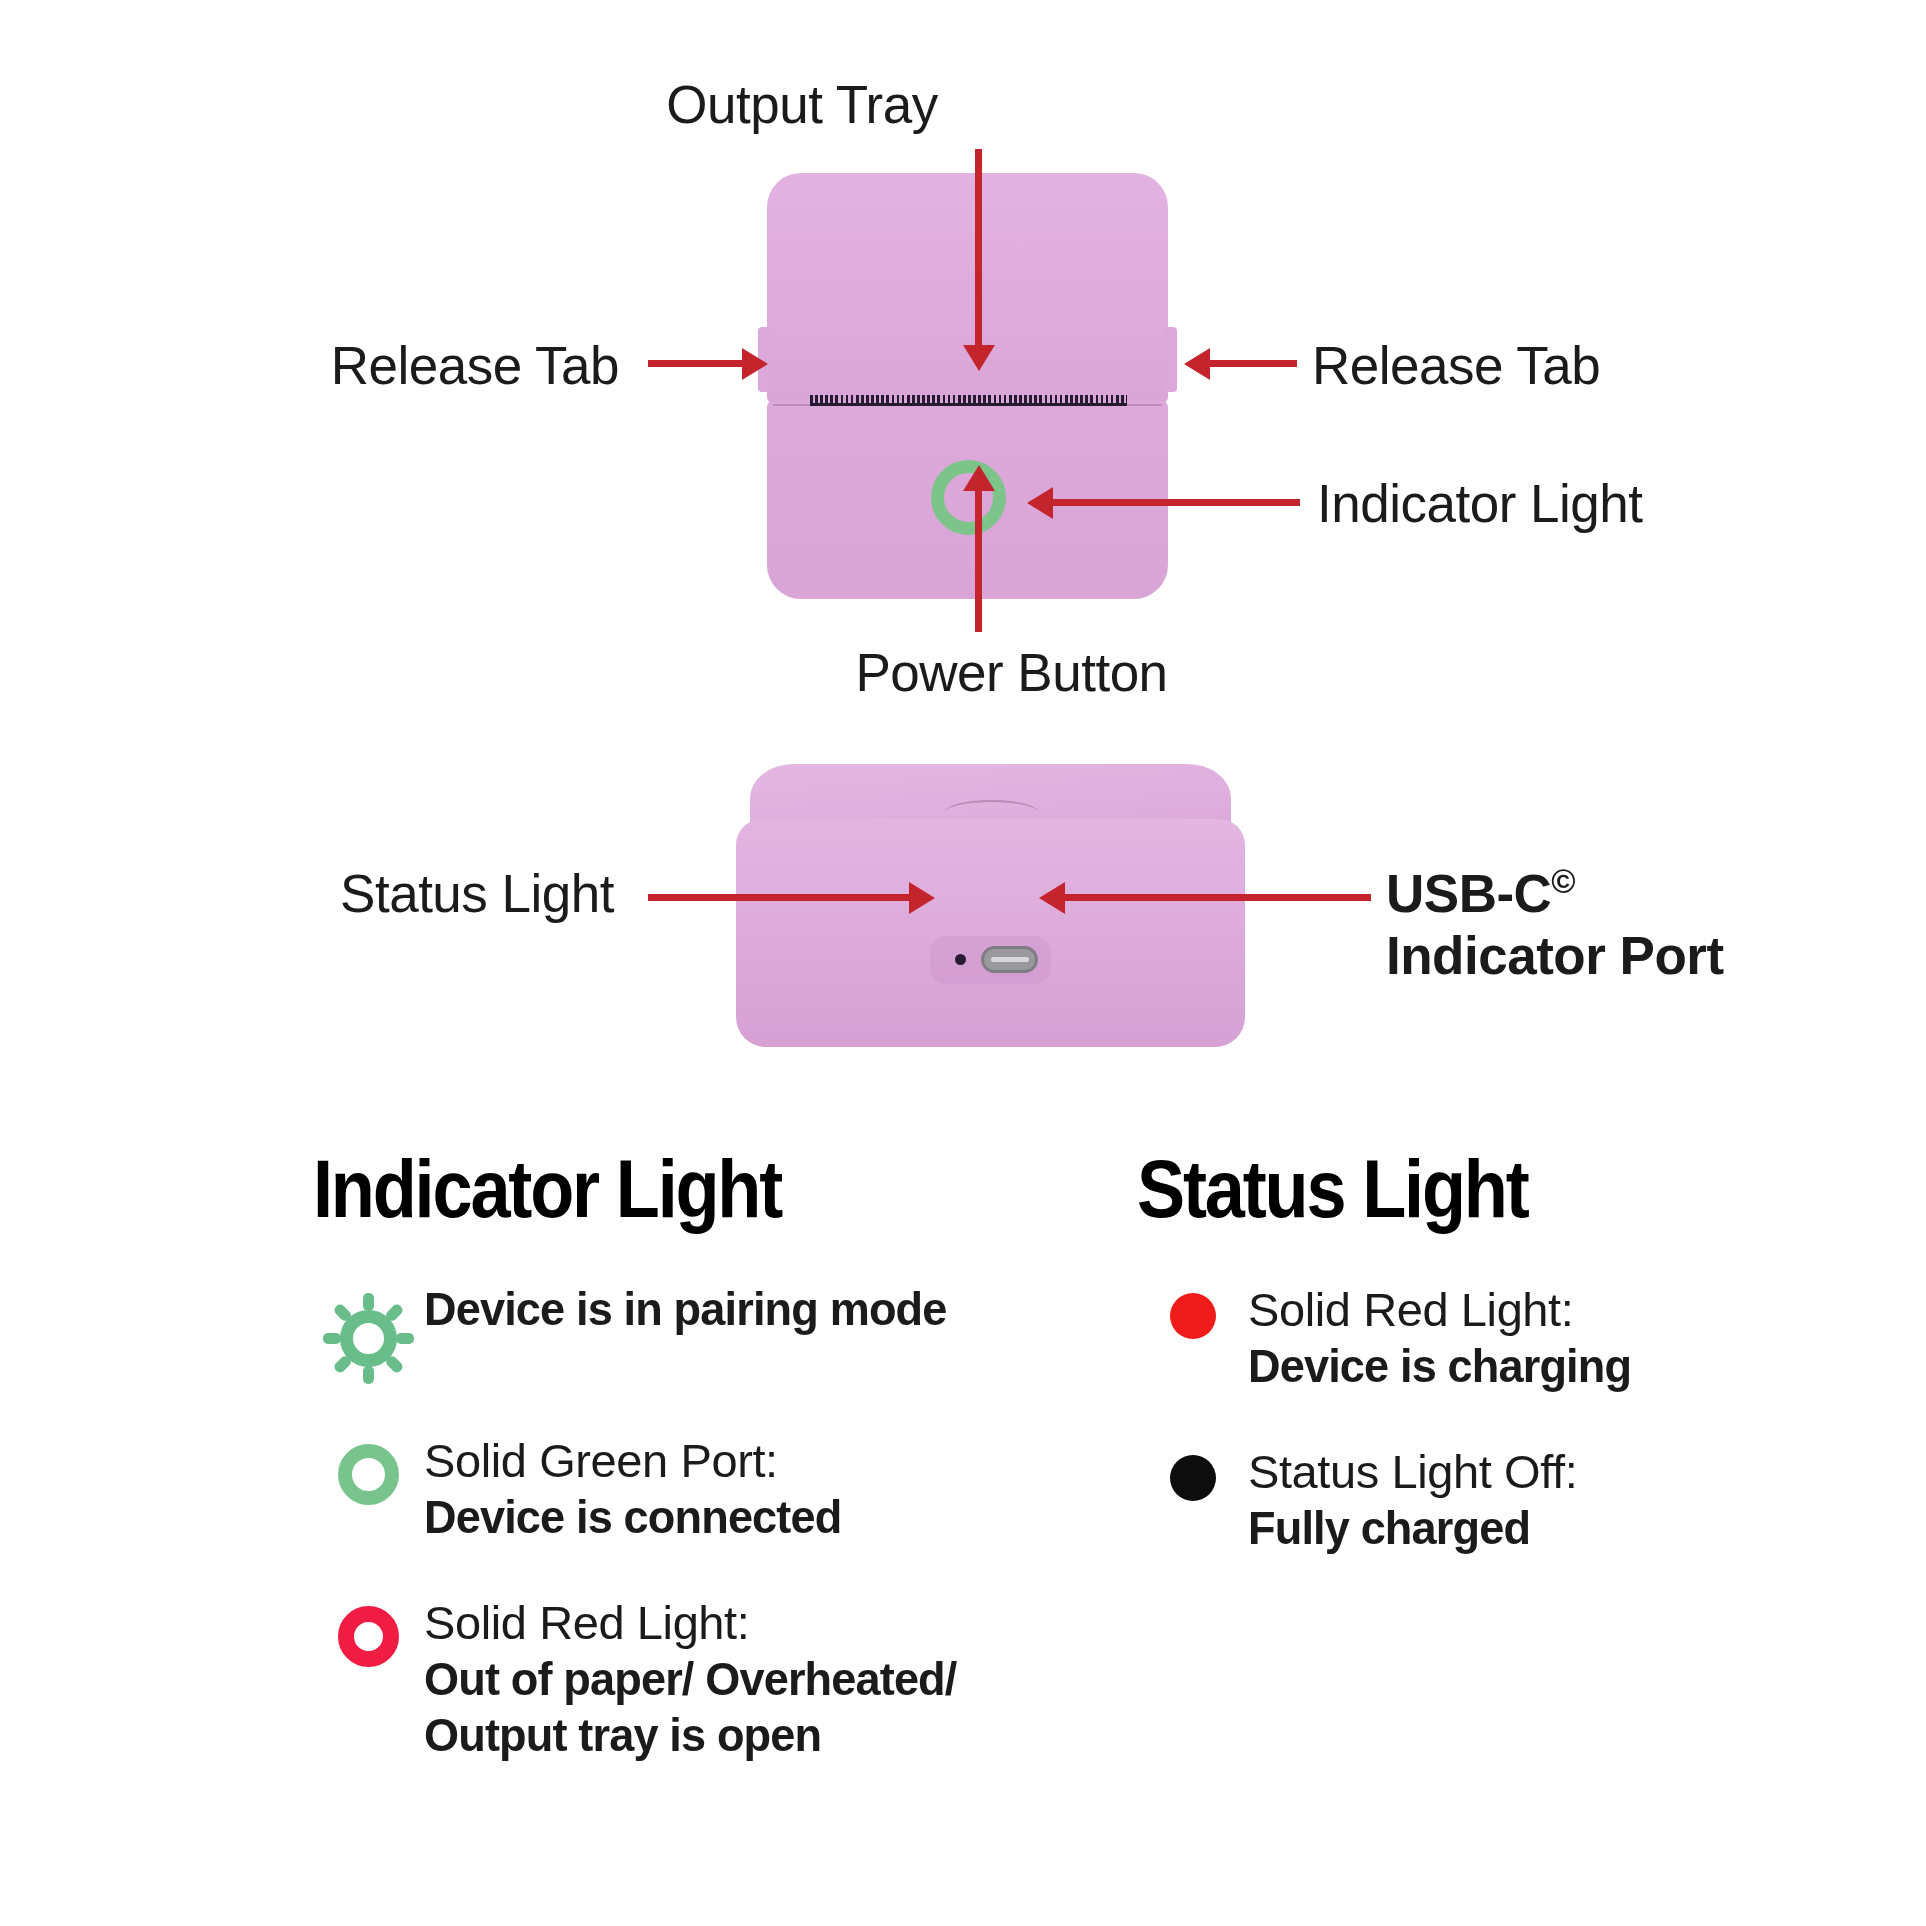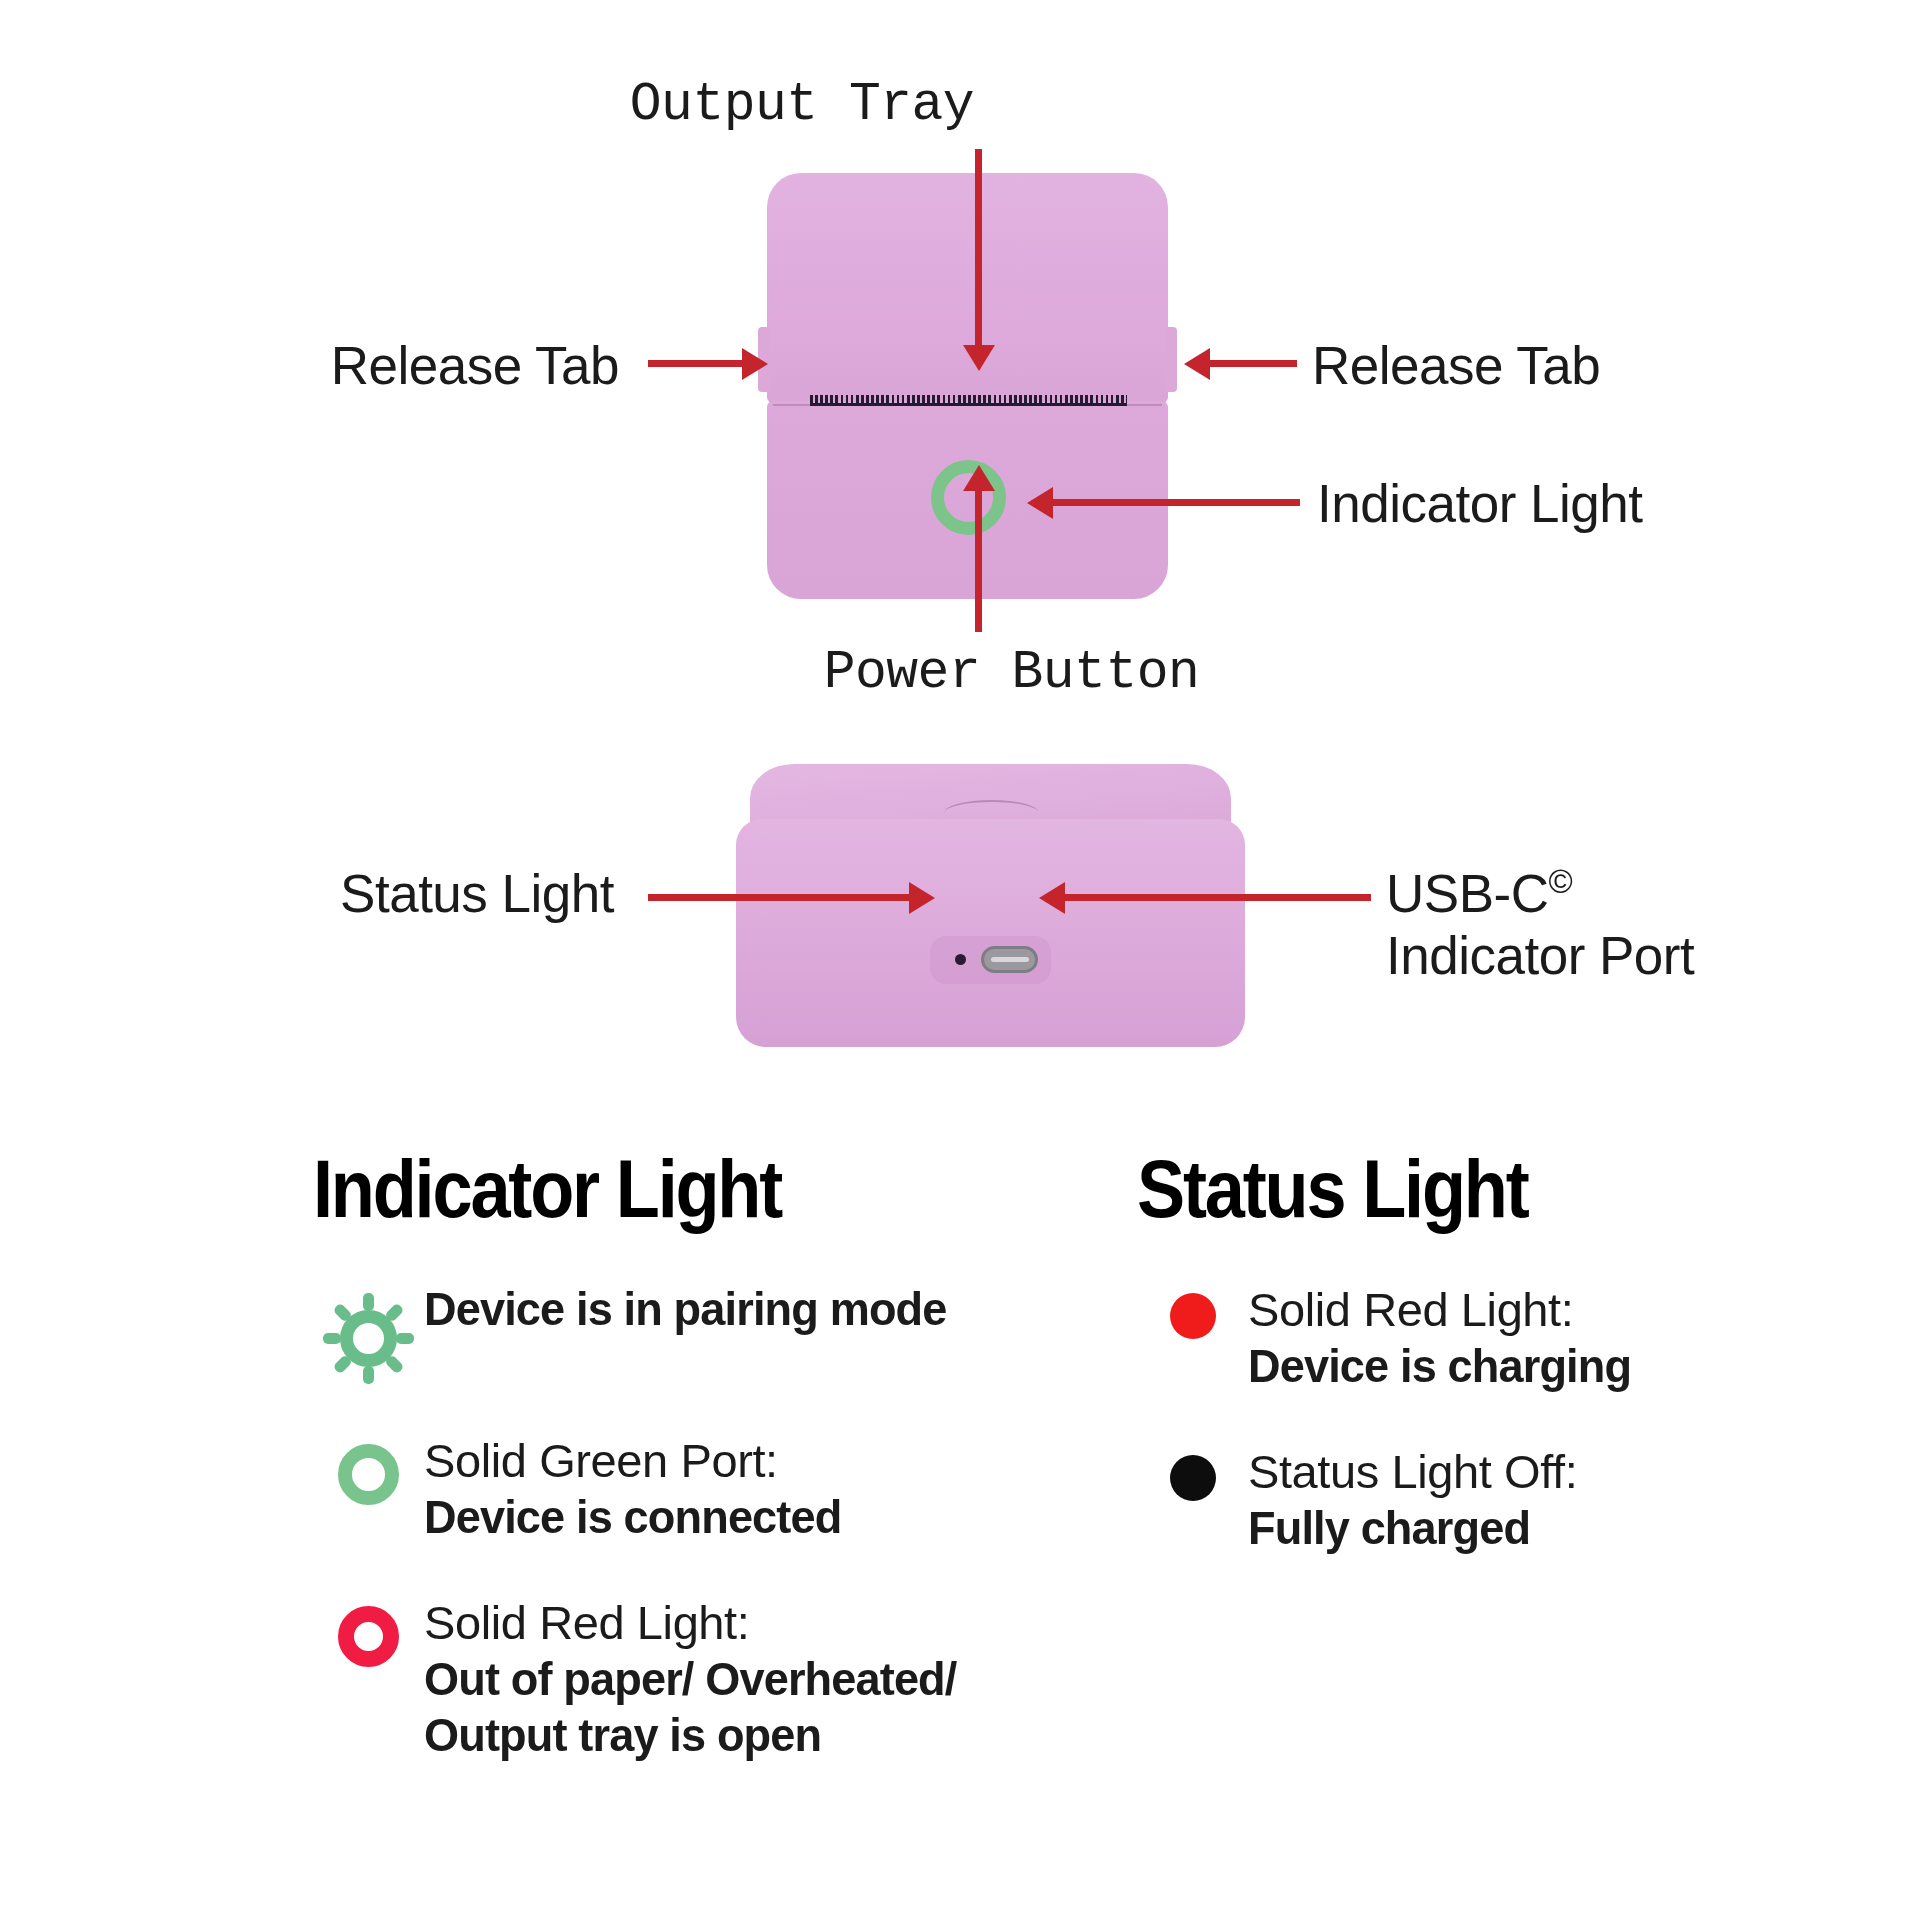--- a/index.html
+++ b/index.html
@@ -19,21 +19,21 @@
   .callout {
     position: absolute;
     font-family: "Liberation Sans", sans-serif;
     font-weight: 400;
     font-size: 53px;
     line-height: 1.17;
     color: #1b1b1b;
     letter-spacing: -0.5px;
     white-space: nowrap;
   }
-  .callout.ctr  { text-align: center; font-family: Liberation Mono, monospace; }
+  .callout.ctr  { text-align: center; }
   .callout.rgt  { text-align: right; }
   .callout.lft  { text-align: left; }
   .sup-c { font-size: 0.62em; vertical-align: super; line-height: 0; }
 
   
   .lead-h {              
     position: absolute;
     height: 7px;
     background: #c4252c;
   }
@@ -321,21 +321,21 @@
       <div id="side-port-recess"></div>
       <div id="status-light-dot"></div>
       <div id="usbc-port"></div>
     </div>
   </div>
 
   <div class="callout rgt" style="left:188px; top:863px; width:426px;">Status Light</div>
   <div class="lead-h" style="left:648px; top:894px; width:262px;"></div>
   <div class="arw arw-r" style="left:909px; top:882px;"></div>
 
-  <div class="callout lft" style="left:1386px; top:863px; width:515px;">
+  <div class="callout lft" style="left:1386px; top:863px; width:515px;font-weight:bold;">
     <span>USB-C</span><span class="sup-c">©</span><br>
     <span>Indicator Port</span>
   </div>
   <div class="lead-h" style="left:1064px; top:894px; width:307px;"></div>
   <div class="arw arw-l" style="left:1039px; top:882px;"></div>
 
   <div id="legend">
 
     <div class="legend-col" id="legend-col-indicator">
       <div class="legend-heading">Indicator Light</div>

